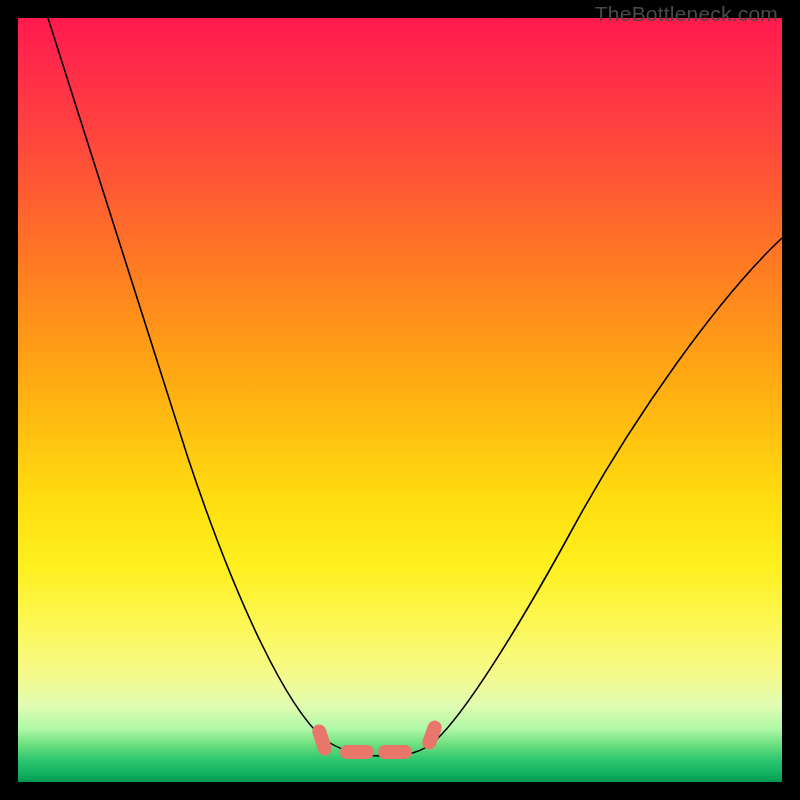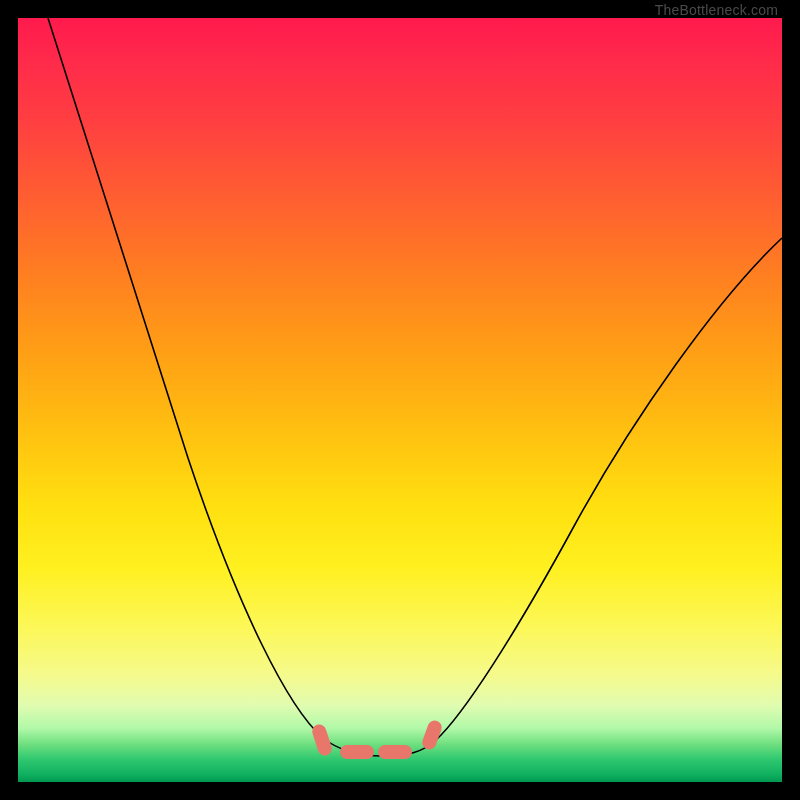--- a/index.html
+++ b/index.html
@@ -45,21 +45,21 @@
       #10b060 99%,
       #009850 100%
     );
   }
   
   .watermark {
     position: absolute;
     top: 2px;
     right: 22px;
     color: #4a4a4a;
-    font-size: 14px;
+    font-size: 21px;
     font-weight: 500;
     letter-spacing: 0.2px;
   }
   
   svg.curve {
     position: absolute;
     top: 0; left: 0;
     width: 100%;
     height: 100%;
   }

